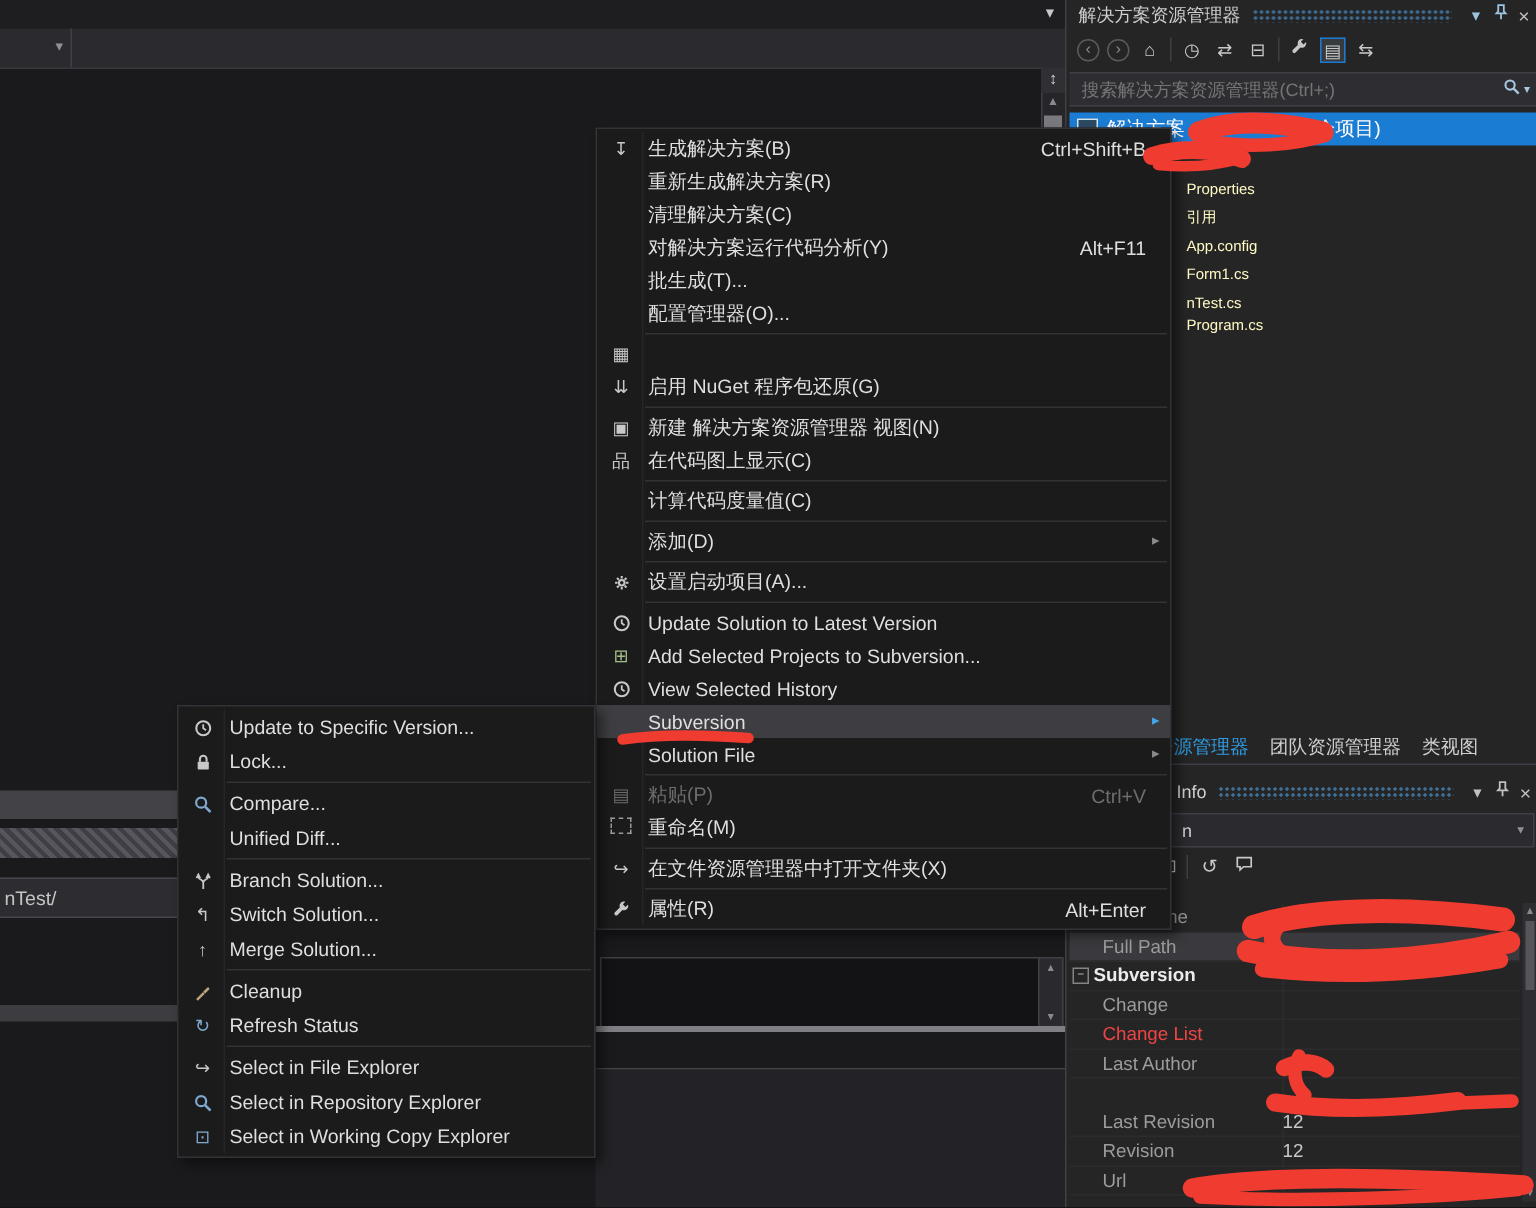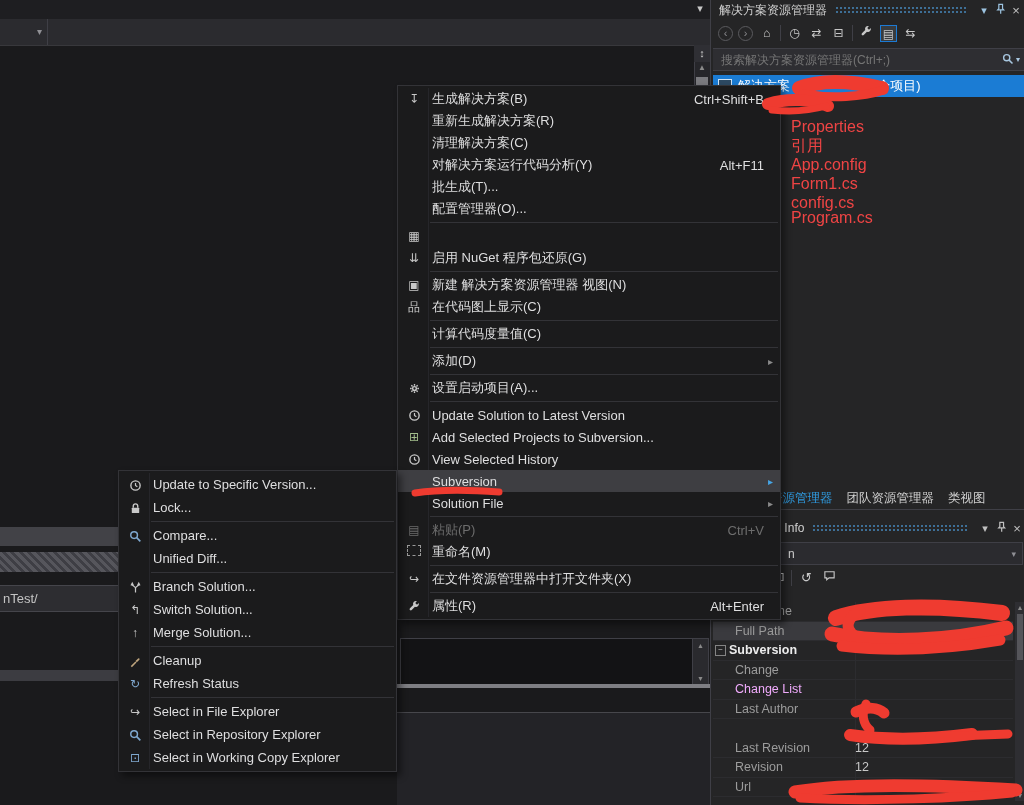--- a/index.html
+++ b/index.html
@@ -49,36 +49,36 @@
   .se-search input{flex:1;background:transparent;border:none;outline:none;color:#8A8A8A;font-size:12px;padding-left:8px;font-family:inherit;}
   .se-search .mag{color:#A8C7E0;margin-right:2px;}
   .se-search .chev{color:#A8C7E0;font-size:8px;margin-right:5px;}
   .tree{left:2px;top:72px;width:312px;height:416px;}
   .sol-row{position:absolute;left:0;top:3px;width:312px;height:22px;background:#1B7CD4;color:#FFF;
     display:flex;align-items:center;font-size:13px;}
   .sol-ico{width:12px;height:12px;border:1px solid #CFE3F5;background:#2D4A63;margin:0 6px 0 5px;}
   .sol-gap{width:72px;}
   .proj-row{position:absolute;left:0;top:25px;width:312px;height:20px;}
   .file-item{position:absolute;left:0;width:312px;height:19px;line-height:19px;padding-left:78px;
-    box-sizing:border-box;color:#ef4444;font-size:16px;white-space:nowrap;}
+    box-sizing:border-box;color:#fef9c3;font-size:10px;white-space:nowrap;}
   .se-tabs{left:2px;top:488px;width:312px;height:22px;display:flex;align-items:center;background:#252526;border-bottom:1px solid #3F3F46;box-sizing:border-box;}
   .se-tab{padding:0 7px;font-size:12.5px;color:#CFCFCF;white-space:nowrap;}
   .se-tab.active{color:#2F9BE0;}
   .info-title{left:2px;top:518px;width:312px;}
   .info-combo{left:4px;top:542px;width:306px;height:21px;background:#2B2B2F;border:1px solid #3F3F46;display:flex;align-items:center;}
   .info-combo .val{padding-left:72px;color:#CFCFCF;font-size:12px;}
   .info-combo .chev{margin-left:auto;margin-right:6px;color:#909095;font-size:9px;}
   .info-toolbar{left:2px;top:566px;width:312px;height:24px;}
   .info-toolbar .tico{position:absolute;top:3px;}
   .grid{left:2px;top:602px;width:312px;height:199px;font-size:12.5px;}
   .grow{position:absolute;left:0;width:300px;height:19.5px;display:flex;align-items:center;border-bottom:1px solid #2C2C2F;box-sizing:border-box;}
   .grow .lab{padding-left:22px;color:#9C9C9C;white-space:nowrap;}
   .grow .val{position:absolute;left:142px;color:#C8C8C8;}
   .grow.hl{background:#3A3A3E;}
-  .grow.bright .lab{color:#f0abfc;}
+  .grow.bright .lab{color:#ef4444;}
   .grow.grp .lab{padding-left:16px;color:#ECECEC;font-weight:bold;}
   .mbox{position:absolute;left:2px;width:9px;height:9px;border:1px solid #848484;color:#BFBFBF;font-size:8px;line-height:7px;text-align:center;background:#252526;}
   .gvline{position:absolute;left:142px;top:0;width:1px;height:195px;background:#2C2C2F;}
   .gsb{position:absolute;left:302px;top:0;width:10px;height:199px;background:#2E2E32;}
   .gsb .u,.gsb .d{position:absolute;left:0;width:100%;text-align:center;color:#8A8A8A;font-size:7px;}
   .gsb .u{top:2px}.gsb .d{bottom:2px}
   .gsb .th{position:absolute;left:2px;top:12px;width:6px;height:46px;background:#55555A;}
   
   .menu{background:#1B1B1C;border:1px solid #333337;box-shadow:4px 4px 7px rgba(0,0,0,.45);padding:2px 0;box-sizing:border-box;}
   .main-menu{left:397px;top:85px;width:384px;z-index:5;}
@@ -208,21 +208,21 @@
         <span class="sol-ico"></span>
         <span>解决方案</span>
         <span class="sol-gap"></span>
         <span>(1 个项目)</span>
       </div>
       <div class="proj-row"></div>
       <div class="file-item" style="top:45px">Properties</div>
       <div class="file-item" style="top:64px">引用</div>
       <div class="file-item" style="top:83px">App.config</div>
       <div class="file-item" style="top:102px">Form1.cs</div>
-      <div class="file-item" style="top:121px">config.cs</div>
+      <div class="file-item" style="top:121px">nTest.cs</div>
       <div class="file-item" style="top:136px">Program.cs</div>
     </div>
 
     <div class="abs se-tabs">
       <span class="se-tab active">解决方案资源管理器</span>
       <span class="se-tab">团队资源管理器</span>
       <span class="se-tab">类视图</span>
     </div>
 
     <div class="abs info-title">

